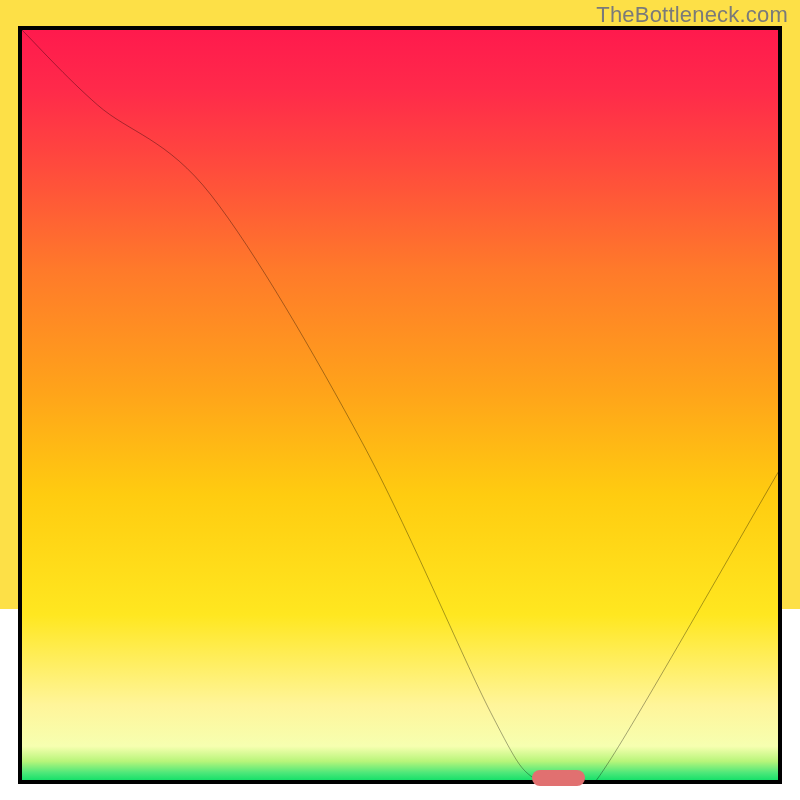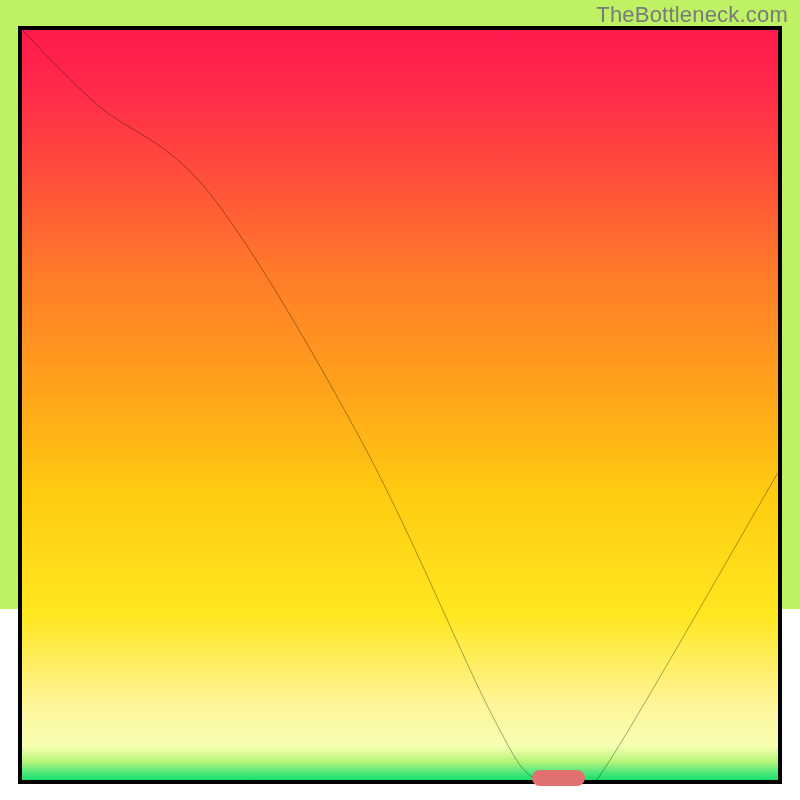--- a/index.html
+++ b/index.html
@@ -8,21 +8,21 @@
     width: 800px;
     height: 800px;
     overflow: hidden;
     background: #ffffff;
     font-family: Arial, Helvetica, sans-serif;
   }
   .frame {
     position: relative;
     width: 800px;
     height: 609px;
-    background: #bef264;
+    background: #fde047;
   }
   .watermark {
     position: absolute;
     top: 2px;
     right: 12px;
     color: #7a7a7a;
     font-size: 22px;
     letter-spacing: 0.2px;
     font-weight: 500;
   }

